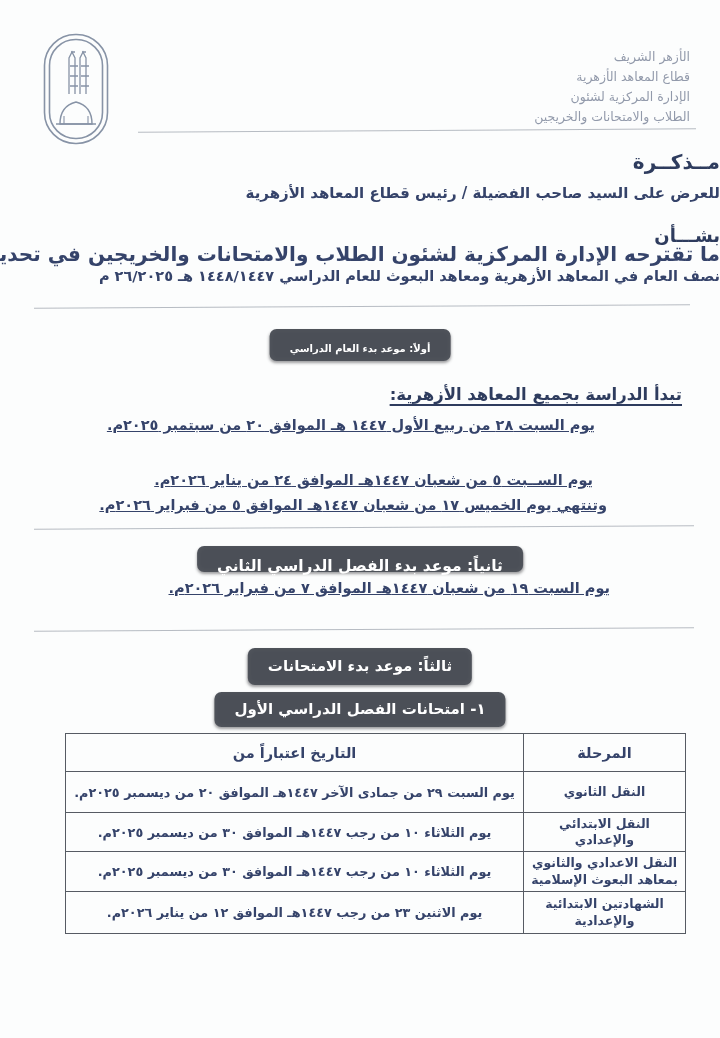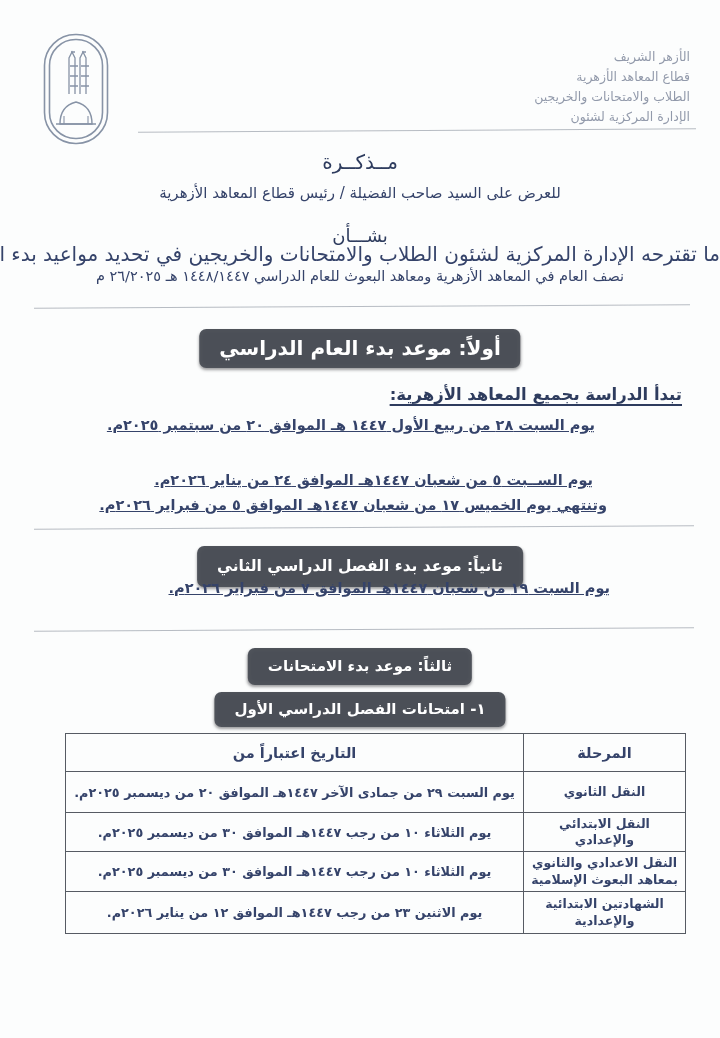--- a/index.html
+++ b/index.html
@@ -20,36 +20,36 @@
     text-align:right;font-size:12.5px;line-height:20px;
     color:var(--org_text,#929aab);font-weight:normal;
     letter-spacing:.2px;
   }
   .rule{position:absolute;height:0;border-top:1.6px solid var(--rule,#aab0b8);opacity:.85;}
   #rule-header{top:130px;left:138px;width:558px;transform:rotate(-.35deg);}
   #rule-1{top:306px;left:34px;width:656px;transform:rotate(-.3deg);}
   #rule-2{top:527px;left:34px;width:660px;transform:rotate(-.3deg);}
   #rule-3{top:629px;left:34px;width:660px;transform:rotate(-.3deg);}
   
-  .center-line{position:absolute;left:0;width:100%;text-align:center;font-weight:normal;white-space:nowrap;}
+  .center-line{position:absolute;left:0;width:100%;font-weight:bold;white-space:nowrap;}
   #memo-title{top:150px;font-size:20px;color:var(--heading_ink,#2e3c5e);}
   #memo-addressee{top:184px;font-size:15px;}
   #memo-subject-label{top:225px;font-size:18px;color:var(--heading_ink,#2e3c5e);}
   #memo-subject-1{top:242px;font-size:20px;}
   #memo-subject-2{top:268px;font-size:14.5px;}
   
   .banner{
     position:absolute;left:50%;transform:translateX(-50%);
     background:var(--banner_bg,#4b4f57);color:var(--banner_text,#fff);
     font-weight:bold;text-align:center;border-radius:7px;
     padding:0 20px;white-space:nowrap;
     box-shadow:0 2px 3px rgba(40,40,45,.45), inset 0 0 6px rgba(255,255,255,.06);
   }
-  #banner-1{top:329px;height:39px;line-height:39px;font-size:20px;}
-  #banner-2{top:546px;height:41px;line-height:41px;font-size:15.5px;}
+  #banner-1{top:329px;height:32px;line-height:39px;font-size:10px;}
+  #banner-2{top:546px;height:26px;line-height:41px;font-size:15.5px;}
   #banner-3{top:648px;height:37px;line-height:37px;font-size:15px;border-radius:7px;}
   #banner-4{top:692px;height:35px;line-height:35px;font-size:15px;}
   
   .hline{position:absolute;font-weight:bold;white-space:nowrap;text-decoration:underline;}
   .uheading{font-size:16.5px;color:var(--heading_ink,#2e3c5e);text-decoration:underline;text-underline-offset:4px;text-decoration-thickness:1.5px;}
   .dateline{font-size:14.5px;}
   #s1-h1{top:385px;right:38px;}
   #s1-l1{top:417px;right:125px;}
   #s1-h2{top:446px;right:40px;}
   #s1-l2{top:472px;right:127px;}
@@ -94,22 +94,22 @@
 
       <path d="M18 92 q0 -18 16 -22 q16 4 16 22 z" stroke-width="1.4"></path>
       <path d="M14 92 h40" stroke-width="1.4"></path>
       <path d="M22 92 v-8 M46 92 v-8" stroke-width="1.1"></path>
     </g>
   </svg>
 
   <div class="org">
     <div>الأزهر الشريف</div>
     <div>قطاع المعاهد الأزهرية</div>
+    <div>الإدارة المركزية لشئون</div>
     <div>الطلاب والامتحانات والخريجين</div>
-    <div>الإدارة المركزية لشئون</div>
   </div>
 
   <div class="rule" id="rule-header"></div>
 
   <div class="center-line" id="memo-title">مــذكــرة</div>
   <div class="center-line" id="memo-addressee">للعرض على السيد صاحب الفضيلة / رئيس قطاع المعاهد الأزهرية</div>
   <div class="center-line" id="memo-subject-label">بشـــأن</div>
   <div class="center-line" id="memo-subject-1">ما تقترحه الإدارة المركزية لشئون الطلاب والامتحانات والخريجين في تحديد مواعيد بدء الدراسة وأجازة</div>
   <div class="center-line" id="memo-subject-2">نصف العام في المعاهد الأزهرية ومعاهد البعوث للعام الدراسي ١٤٤٨/١٤٤٧ هـ ٢٦/٢٠٢٥ م</div>
 

